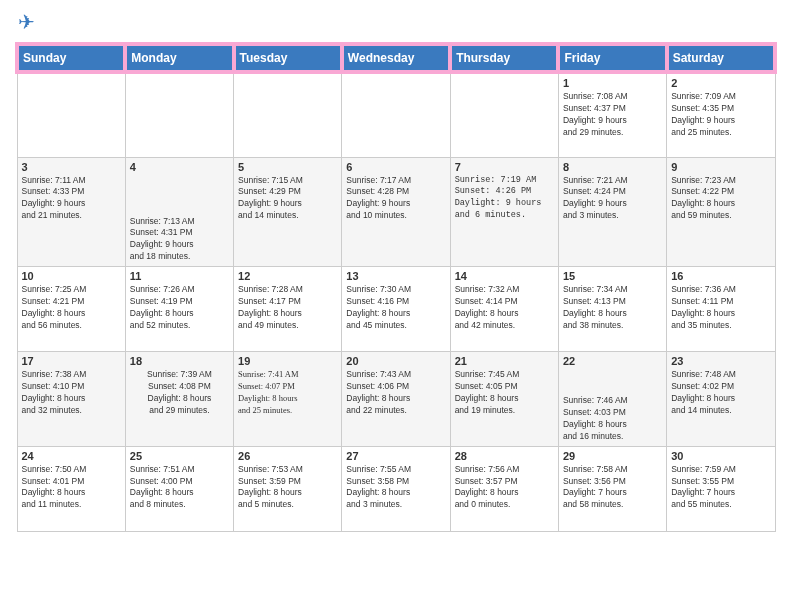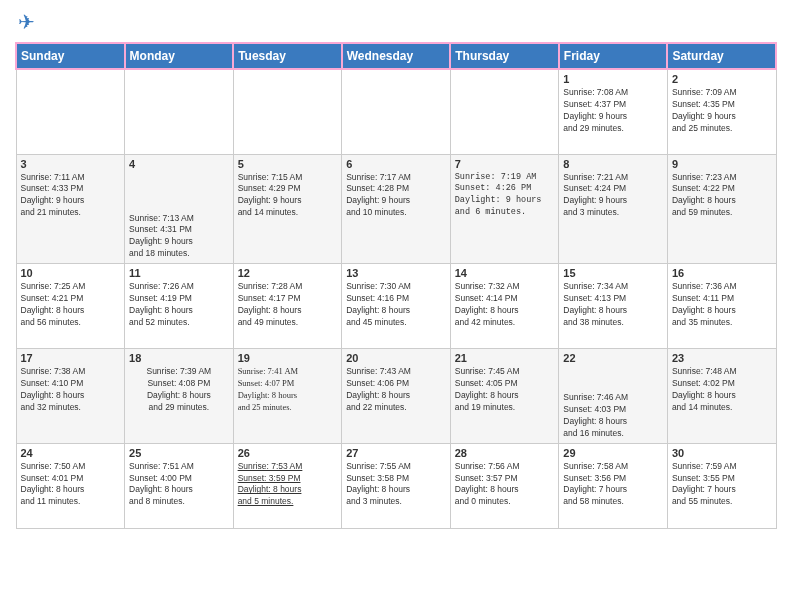--- a/index.html
+++ b/index.html
@@ -17,21 +17,21 @@
     
     .calendar { width: 100%; border-collapse: collapse; }
     
     .calendar thead tr th {
       background-color: #3a7abf;
       color: white;
       padding: 5px 4px;
       text-align: left;
       font-size: 12px;
       font-weight: bold;
-      border: 2px solid #f9a8d4;
+      border: 4px solid #f9a8d4;
     }
     
     .calendar tbody tr td {
       border: 1px solid #ccc;
       vertical-align: top;
       padding: 3px 4px;
       font-size: 9px;
       color: #333;
       width: calc(100% / 7);
       height: 85px;
@@ -264,21 +264,21 @@
           </td>
           <td>
             <span class="day-number">25</span>
             <div class="day-info" style="white-space: pre-line;">Sunrise: 7:51 AM
 Sunset: 4:00 PM
 Daylight: 8 hours
 and 8 minutes.</div>
           </td>
           <td>
             <span class="day-number">26</span>
-            <div class="day-info" style="white-space: pre-line; text-decoration: underline;">Sunrise: 7:53 AM
+            <div class="day-info" style="white-space: pre-line;">Sunrise: 7:53 AM
 Sunset: 3:59 PM
 Daylight: 8 hours
 and 5 minutes.</div>
           </td>
           <td>
             <span class="day-number">27</span>
             <div class="day-info" style="white-space: pre-line;">Sunrise: 7:55 AM
 Sunset: 3:58 PM
 Daylight: 8 hours
 and 3 minutes.</div>

